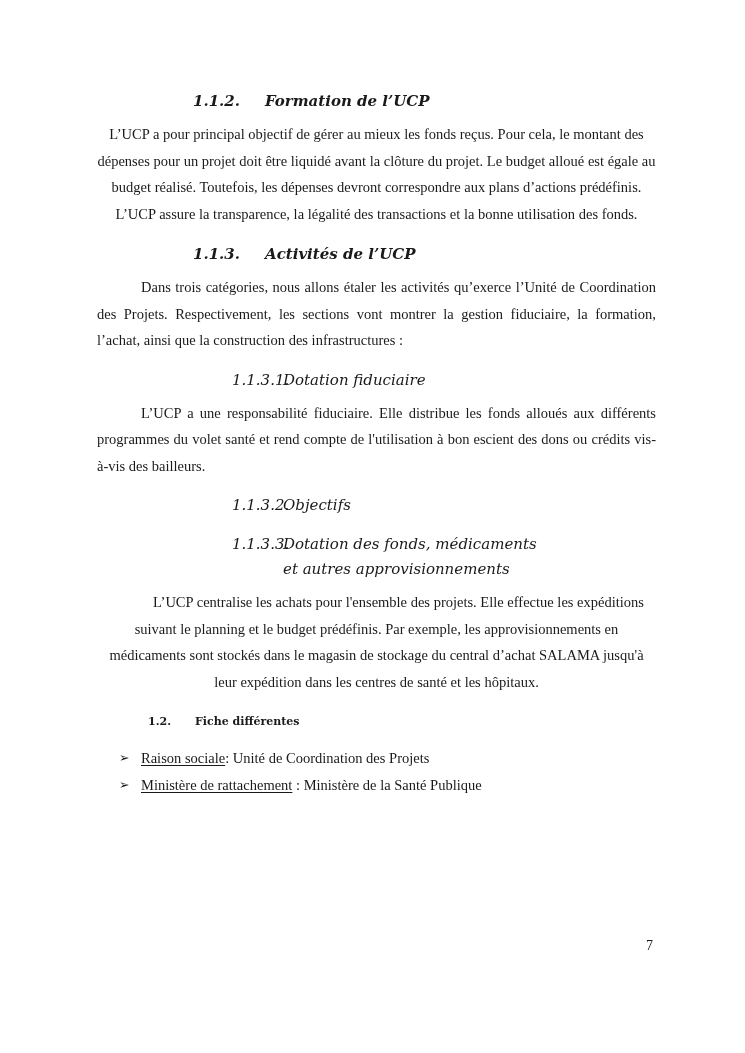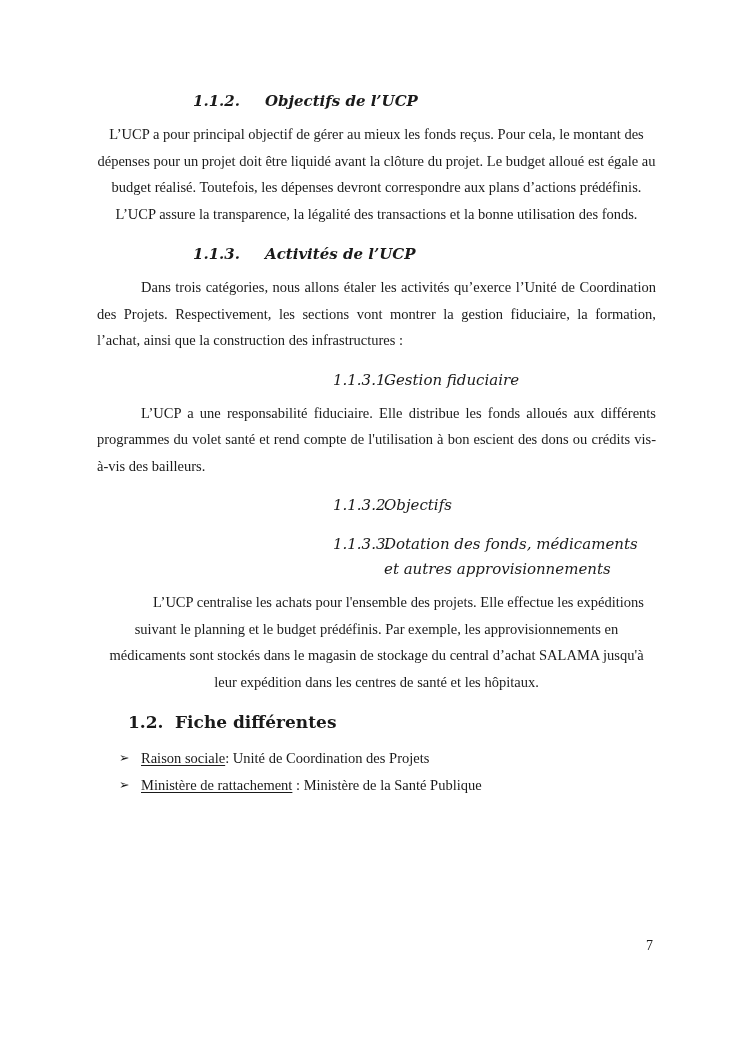--- a/index.html
+++ b/index.html
@@ -44,32 +44,32 @@
   .h-l4 {
     margin-left: 135px;
     margin-bottom: 7px;
     font-size: 15px;
     font-style: italic;
     line-height: 25px;
   }
   .h-l4 .hnum { width: 51px; }
   .h-l4 .htitle { max-width: 272px; }
   .h-l2 {
-    margin-left: 31px;
+    margin-left: 51px;
     margin-bottom: 10px;
-    font-size: 17px;
+    font-size: 11px;
     font-weight: bold;
     line-height: 26px;
   }
   .h-l2 .hnum { width: 47px; }
   
   .p { margin: 0 0 9px 0; text-align: justify; }
   .p.left { text-align: center; font-family: Liberation Serif, serif; }
   .p.indent { text-indent: 44px; }
-  .gap-before { margin-top: 14px; justify-content: flex-end; }
+  .gap-before { margin-top: 14px; }
   .p.tight { margin-bottom: 4px; }
   .p.intro { margin-bottom: 2px; }
   
   .bullets {
     list-style: none;
     margin: 0; padding: 0;
     margin-left: 22px;
   }
   .bullets li {
     display: flex;
@@ -89,35 +89,35 @@
   }
 </style>
 </head>
 <body>
 
 <div class="page">
   <div class="content">
 
     <div class="heading h-l3">
       <span class="hnum">1.1.2.</span>
-      <span class="htitle">Objectifs de l’UCP</span>
+      <span class="htitle">Formation de l’UCP</span>
     </div>
 
     <p class="p left">L’UCP a pour principal objectif de gérer au mieux les fonds reçus. Pour cela, le montant des dépenses pour un projet doit être liquidé avant la clôture du projet. Le budget alloué est égale au budget réalisé. Toutefois, les dépenses devront correspondre aux plans d’actions prédéfinis. L’UCP assure la transparence, la légalité des transactions et la bonne utilisation des fonds.</p>
 
     <div class="heading h-l3 gap-before">
       <span class="hnum">1.1.3.</span>
       <span class="htitle">Activités de l’UCP</span>
     </div>
 
     <p class="p indent">Dans trois catégories, nous allons étaler les activités qu’exerce l’Unité de Coordination des Projets. Respectivement, les sections vont montrer la gestion fiduciaire, la formation, l’achat, ainsi que la construction des infrastructures :</p>
 
     <div class="heading h-l4 gap-before">
       <span class="hnum">1.1.3.1.</span>
-      <span class="htitle">Gestion fiduciaire</span>
+      <span class="htitle">Dotation fiduciaire</span>
     </div>
 
     <p class="p indent">L’UCP a une responsabilité fiduciaire. Elle distribue les fonds alloués aux différents programmes du volet santé et rend compte de l'utilisation à bon escient des dons ou crédits vis-à-vis des bailleurs.</p>
 
     <div class="heading h-l4 gap-before">
       <span class="hnum">1.1.3.2.</span>
       <span class="htitle">Objectifs</span>
     </div>
 
 

